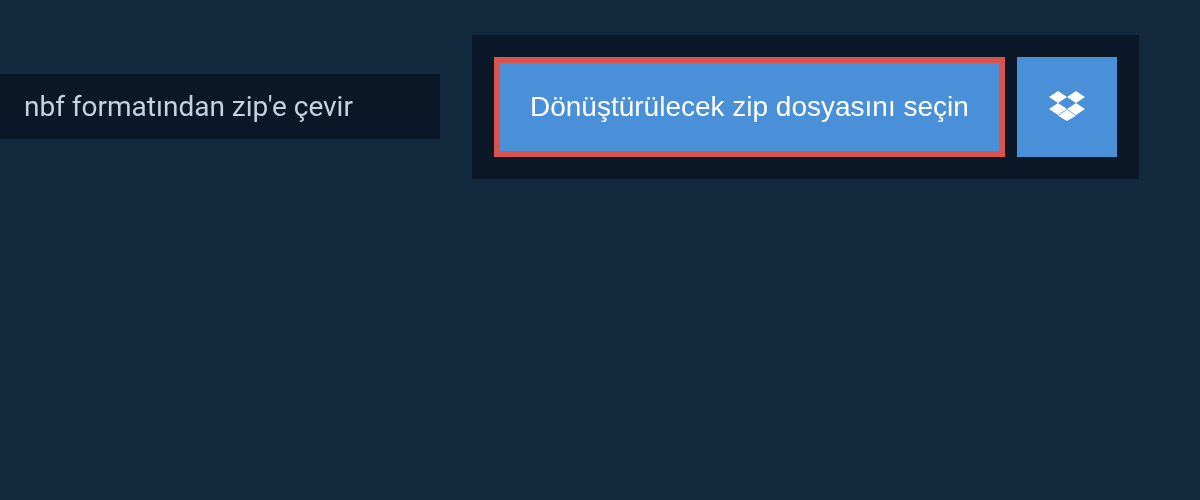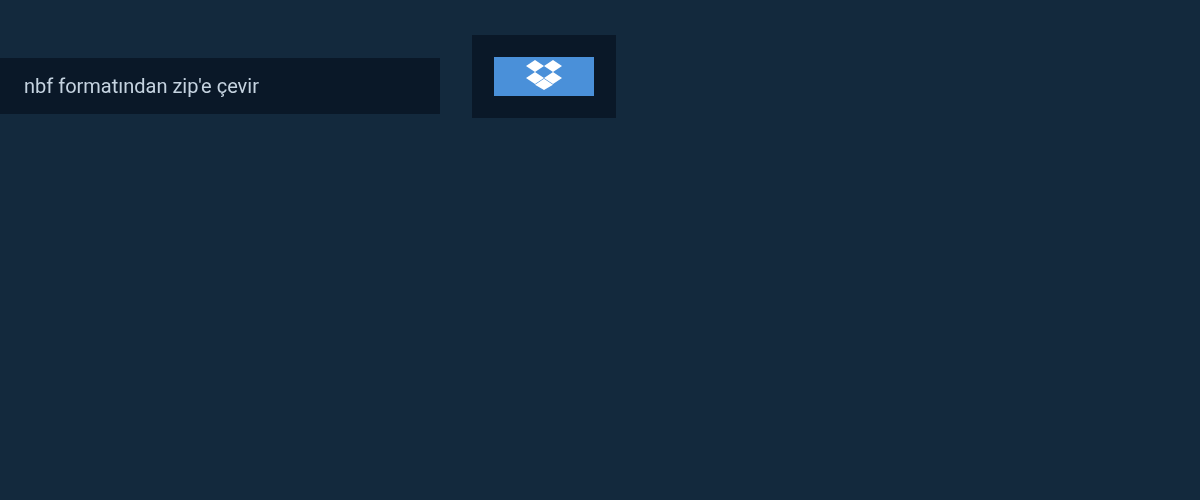--- a/index.html
+++ b/index.html
@@ -16,21 +16,21 @@
     }
     .header-tab {
       background: #0a1828;
       padding: 16px 24px;
       display: inline-block;
       margin-top: 30px;
       min-width: 440px;
     }
     .header-tab span {
       color: #c5d3e0;
-      font-size: 20px;
+      font-size: 28px;
       font-weight: 400;
     }
     .panel {
       background: #0a1828;
       margin-top: 35px;
       margin-left: 28px;
       padding: 22px;
       display: inline-flex;
       align-items: stretch;
       gap: 12px;
@@ -67,20 +67,23 @@
 </head>
 <body>
 
 
 
 <div class="header-tab">
   <span>nbf formatından zip'e çevir</span>
 </div>
 
 <div class="panel">
+  <button class="file-select-button">
+    <span>Dönüştürülecek zip dosyasını seçin</span>
+  </button>
   <button class="dropbox-button">
     <span>
       <svg viewBox="0 0 24 24" xmlns="http://www.w3.org/2000/svg">
         <path d="M6 2L0 6l6 4-6 4 6 4 6-4 6 4 6-4-6-4 6-4-6-4-6 4-6-4zm6 4l6 4-6 4-6-4 6-4zm-6 12.5l6 3.5 6-3.5-6-4-6 4z"></path>
       </svg>
     </span>
   </button>
 </div>
 
 

